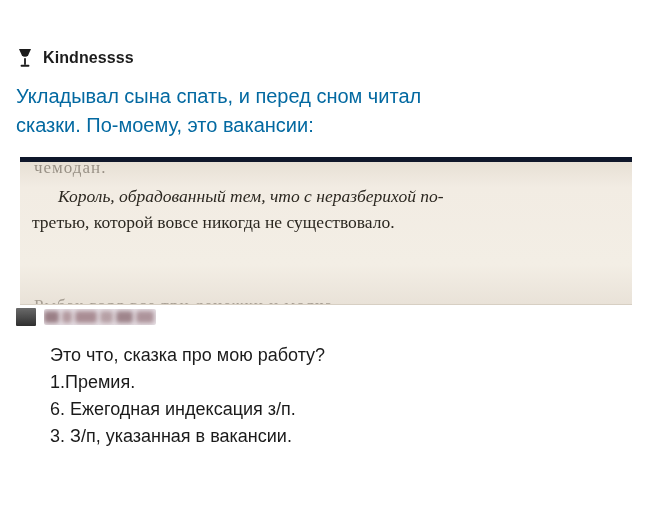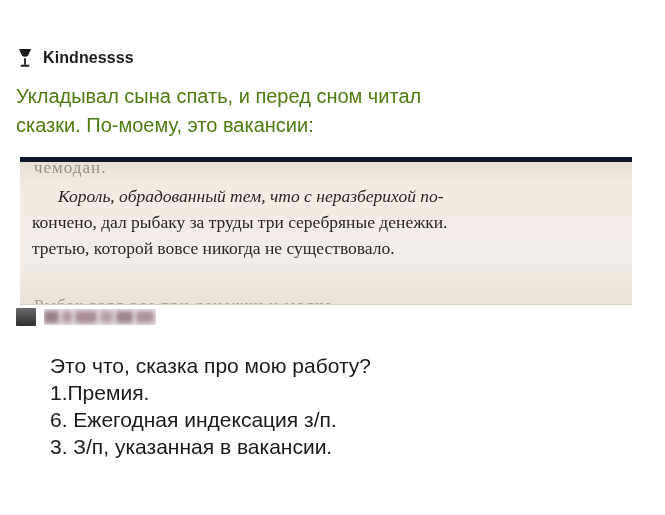--- a/index.html
+++ b/index.html
@@ -47,21 +47,21 @@
   }
 
   
   .post-text {
     position: absolute;
     left: 16px;
     top: 82px;
     width: 600px;
     font-size: 20px;
     line-height: 29px;
-    color: #4d7c0f;
+    color: #0369a1;
   }
   .post-text .line { display: block; white-space: pre; }
 
   
   .excerpt {
     position: absolute;
     left: 20px;
     top: 157px;
     width: 612px;
     height: 142px;
@@ -146,23 +146,23 @@
     filter: blur(2.2px);
   }
   .s1 { left: 0px;  width: 15px; background: #9a7f86; }
   .s2 { left: 18px; width: 10px; background: #b39aa0; }
   .s3 { left: 31px; width: 22px; background: #a98d94; }
   .s4 { left: 56px; width: 13px; background: #b6a0a5; }
   .s5 { left: 72px; width: 17px; background: #9f858c; }
   .s6 { left: 92px; width: 18px; background: #ad949b; }
 
   .comment-body {
-    margin-top: 24px;
+    margin-top: 14px;
     margin-left: 34px;
-    font-size: 21px;
+    font-size: 18px;
     line-height: 27px;
     color: #1b1b1b;
   }
   .comment-body .cl { display: block; white-space: pre; }
 </style>
 </head>
 <body>
 
 <div class="screenshot">
 
@@ -180,21 +180,20 @@
   <div class="post-text">
     <span class="line">Укладывал сына спать, и перед сном читал</span>
     <span class="line">сказки. По-моему, это вакансии:</span>
   </div>
 
   <div class="excerpt">
     <div class="grain"></div>
     <div class="clip-top">чемодан.</div>
     <div class="excerpt-body">
       <span class="l first">Король, обрадованный тем, что с неразберихой по-</span>
-      <span class="l">кончено, дал рыбаку за труды три серебряные денежки.</span>
       <span class="l">третью, которой вовсе никогда не существовало.</span>
     </div>
     <div class="clip-bottom">Рыбак взял все три денежки и молча</div>
   </div>
 
   <div class="comment">
     <div class="comment-head">
       <span class="comment-avatar"></span>
       <span class="comment-author-blur">
         <span class="smear s1"></span>

